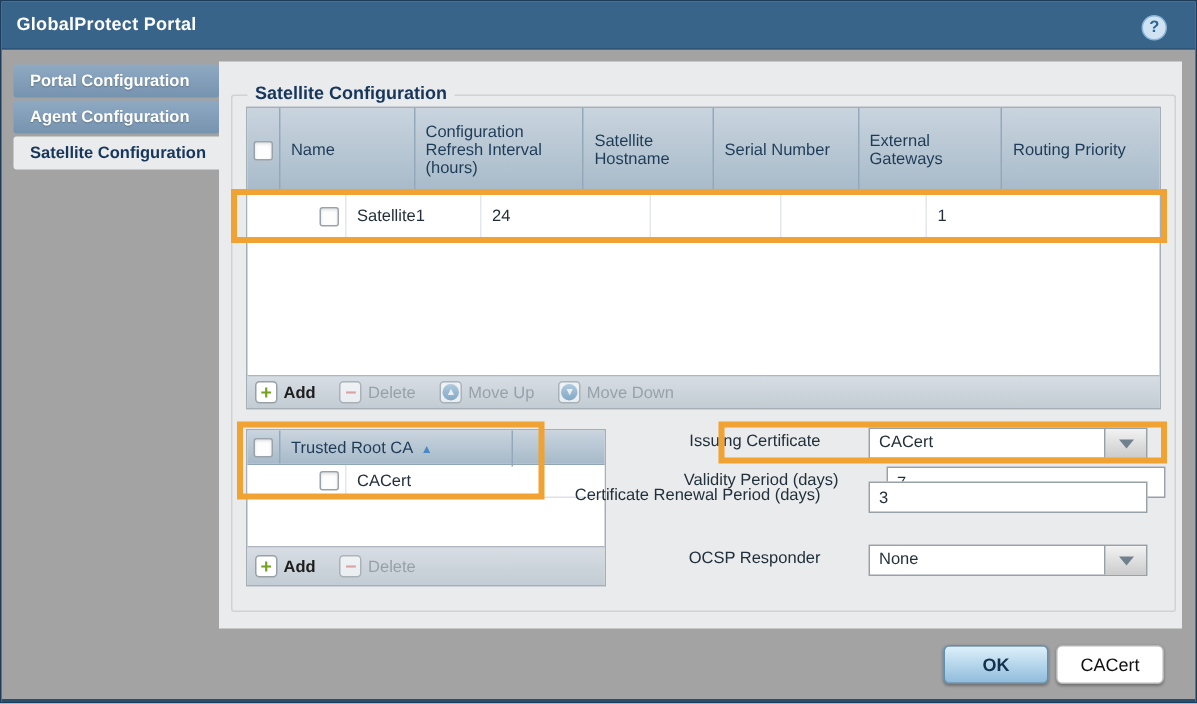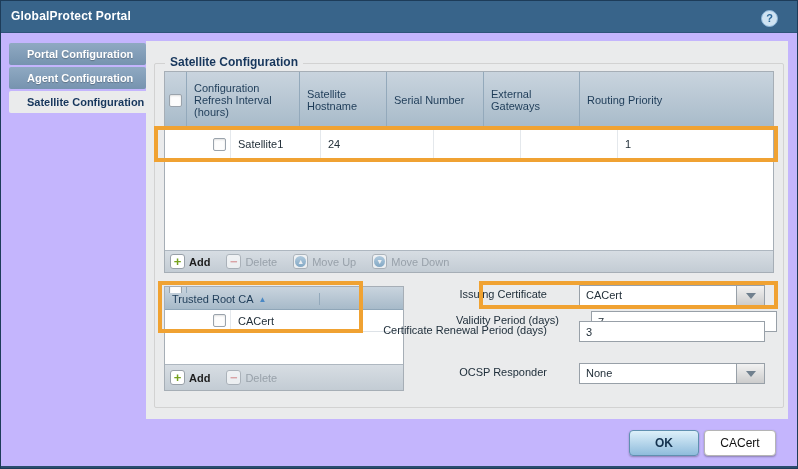--- a/index.html
+++ b/index.html
@@ -1,19 +1,19 @@
 <!DOCTYPE html>
 <html><head>
 <meta charset="utf-8">
 <style>
   * { margin:0; padding:0; box-sizing:border-box; }
   html,body { width:798px; height:469px; font-family:"Liberation Sans", sans-serif; }
   #dialog {
     position:relative; width:798px; height:469px;
-    background:#c4b5fd; overflow:hidden;
+    background:#a3a3a3; overflow:hidden;
     border:1px solid #1d3c59;
   }
   
   #titlebar {
     position:absolute; left:0; top:0; width:100%; height:32px;
     background:#38648A; border-bottom:1px solid #2e547a;
   }
   #titlebar .title {
     position:absolute; left:10px; top:8px;
     color:#ffffff; font-size:12px; font-weight:bold; letter-spacing:.2px;
@@ -22,21 +22,21 @@
     position:absolute; right:19px; top:9px; width:17px; height:17px;
     border-radius:50%; background:#cfe3f2; border:1px solid #8ab4d8;
     color:#2c6899; font-size:11px; font-weight:bold; text-align:center;
     line-height:15px; cursor:pointer;
   }
   
   .tab {
     position:absolute; left:8px; width:137px; height:22px;
     background:linear-gradient(#8FA9C2,#7693AF);
     border-radius:2px; color:#ffffff; font-size:11px; font-weight:bold;
-    line-height:22px; padding-left:18px; cursor:pointer;
+    line-height:22px; padding-left:11px; cursor:pointer;
     text-shadow:0 1px 1px rgba(0,0,0,.25); white-space:nowrap;
   }
   .tab.active {
     width:141px; background:#eaebec; color:#16365c; text-shadow:none;
     border-radius:2px 0 0 2px; z-index:3;
   }
   
   #panel {
     position:absolute; left:145px; top:40px; width:642px; height:378px;
     background:#eaebec; z-index:2;
@@ -48,21 +48,21 @@
   #fieldset .legend {
     position:absolute; left:10px; top:-9px; background:#eaebec;
     padding:0 5px; font-size:12px; font-weight:bold; color:#16365c;
     white-space:nowrap;
   }
   
   .grid { position:absolute; background:#ffffff; border:1px solid #a6aeb6; }
   .grid-header { display:flex; background:linear-gradient(#c9d4de,#a7bac9);
     border-bottom:1px solid #8fa6b8; }
   .gh-cell {
-    display:flex; align-items:center; padding:6px 7px;
+    display:flex; align-items:center; padding:12px 7px;
     font-size:11px; color:#1e3c58; border-right:1px solid #93a9bb;
     overflow:hidden; cursor:pointer;
   }
   .gh-cell:last-child { border-right:none; }
   .grid-row { display:flex; background:#ffffff; border-bottom:1px solid #dde2e7;padding-left:44px; }
   .gr-cell {
     display:flex; align-items:center; padding:3px 7px;
     font-size:11px; color:#23303a; border-right:1px solid #e4e8ec;
     overflow:hidden; white-space:nowrap;
   }
@@ -155,20 +155,21 @@
   <div id="panel">
     <div id="fieldset">
       <span class="legend">Satellite Configuration</span>
     </div>
 
     <div class="grid" style="left:18px; top:30px; width:610px; height:202px;">
       <div class="grid-header" style="height:57px;">
         <div class="gh-cell cb-cell" style="width:22px;">
           <span class="cb"></span>
         </div>
+        <div class="gh-cell" style="width:90px;">Name</div>
         <div class="gh-cell" style="width:113px;">Configuration Refresh Interval (hours)</div>
         <div class="gh-cell" style="width:87px;">Satellite Hostname</div>
         <div class="gh-cell" style="width:97px;">Serial Number</div>
         <div class="gh-cell" style="width:96px;">External Gateways</div>
         <div class="gh-cell" style="width:105px;">Routing Priority</div>
       </div>
       <div class="grid-row" style="height:31px;">
         <div class="gr-cell cb-cell" style="width:22px;">
           <span class="cb"></span>
         </div>
@@ -196,21 +197,21 @@
         <span class="tb-btn disabled">
           <span class="tb-icon">
               <span class="arr-circle">▼</span>
             </span>
           <span>Move Down</span>
         </span>
       </div>
     </div>
 
     <div class="grid" style="left:18px; top:245px; width:240px; height:105px;">
-      <div class="grid-header" style="height:23px;flex-direction:column;">
+      <div class="grid-header" style="height:23px;">
         <div class="gh-cell cb-cell" style="width:22px;">
           <span class="cb"></span>
         </div>
         <div class="gh-cell" style="width:155px;">
           <span>Trusted Root CA</span>
           <span class="sort-asc">▲</span>
         </div>
         <div class="gh-cell" style="flex:1;"></div>
       </div>
       <div class="grid-row" style="height:22px;">

